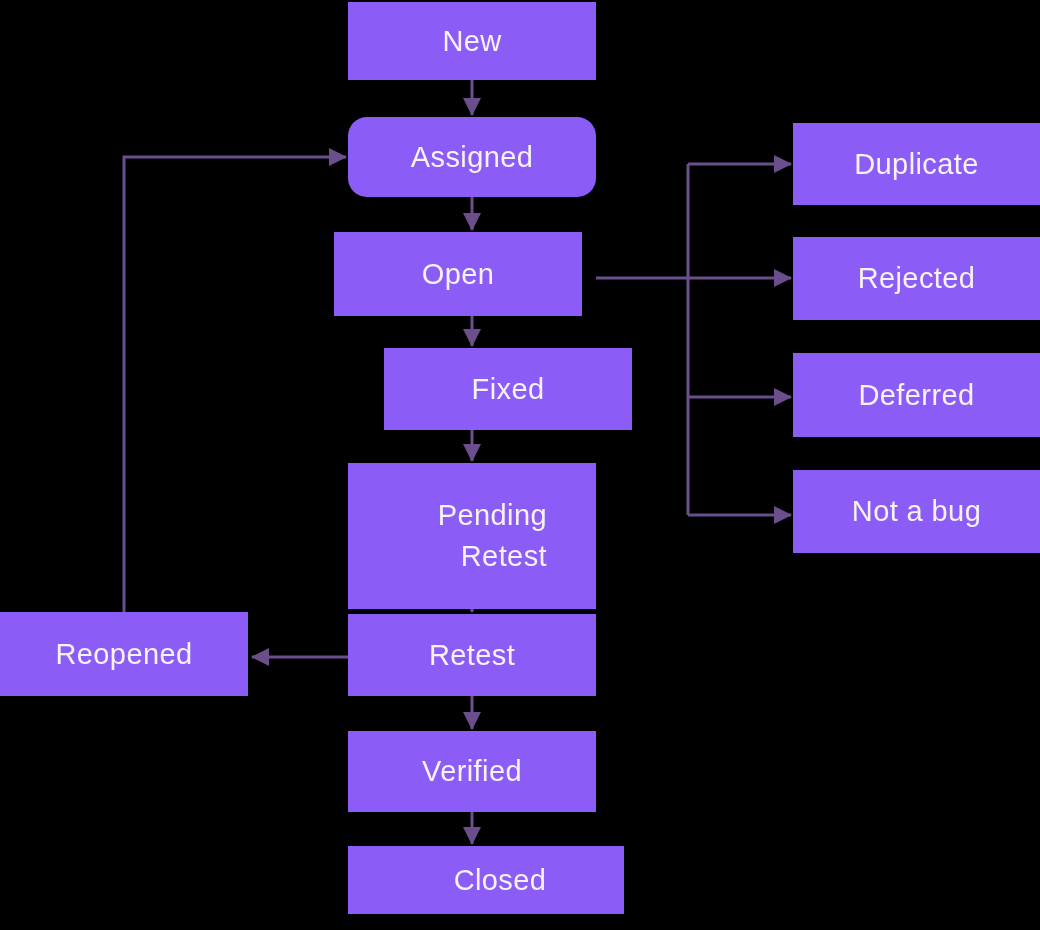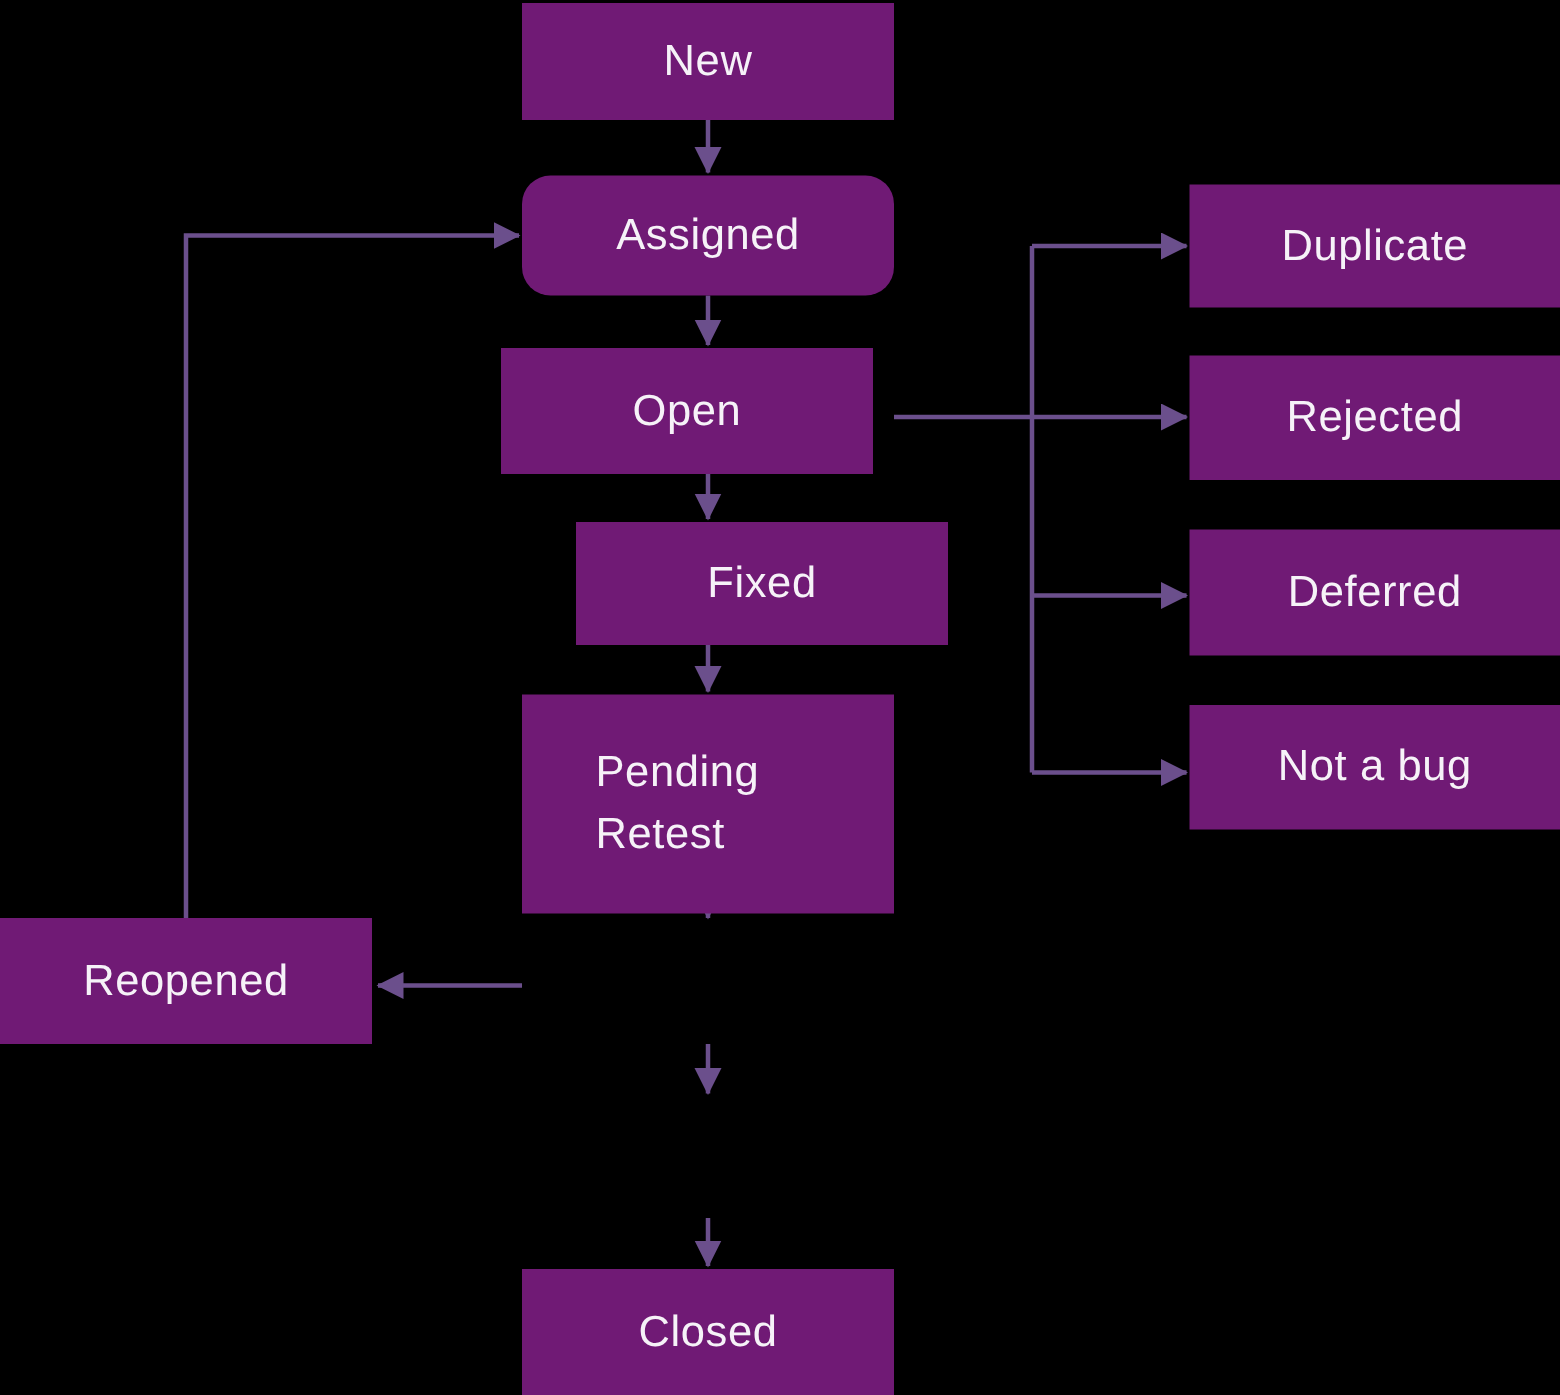--- a/index.html
+++ b/index.html
@@ -12,41 +12,41 @@
     font-family: "Liberation Sans", sans-serif;
   }
   .edges { position: absolute; left: 0; top: 0; }
   .edges line, .edges polyline {
     stroke: #6b4f8c;
     stroke-width: 3;
     fill: none;
   }
   .node {
     position: absolute;
-    background: #701a75;
+    background: #8b5cf6;
     color: #f6f2f8;
     display: flex;
     align-items: center;
     justify-content: center;
-    text-align: left;
+    text-align: right;
     font-size: 29px;
     letter-spacing: 0.4px;
   }
   .label-text { display: inline-block; }
   .tall .label-text { max-width: 150px; line-height: 1.42; }
 
   
   .n-new        { left: 348px; top: 2px;   width: 248px; height: 78px; }
   .n-assigned   { left: 348px; top: 117px; width: 248px; height: 80px; border-radius: 19px; }
   .n-open       { left: 334px; top: 232px; width: 248px; height: 84px; }
   .n-fixed      { left: 348px; top: 348px; width: 248px; height: 82px; margin-left: 36px; }
   .n-pending    { left: 348px; top: 463px; width: 248px; height: 146px; }
   .n-retest     { left: 348px; top: 614px; width: 248px; height: 82px; }
   .n-verified   { left: 348px; top: 731px; width: 248px; height: 81px; }
-  .n-closed     { left: 348px; top: 846px; width: 248px; height: 84px; }
+  .n-closed     { left: 348px; top: 846px; width: 248px; height: 68px; padding-left: 28px; }
   .n-duplicate  { left: 793px; top: 123px; width: 247px; height: 82px; }
   .n-rejected   { left: 793px; top: 237px; width: 247px; height: 83px; }
   .n-deferred   { left: 793px; top: 353px; width: 247px; height: 84px; }
   .n-notabug    { left: 793px; top: 470px; width: 247px; height: 83px; }
   .n-reopened   { left: 0px;   top: 612px; width: 248px; height: 84px; }
 </style>
 </head>
 <body>
 
 <div class="canvas">
@@ -84,20 +84,26 @@
   </div>
   <div class="node n-open">
     <span class="label-text">Open</span>
   </div>
   <div class="node n-fixed">
     <span class="label-text">Fixed</span>
   </div>
   <div class="node n-pending tall">
     <span class="label-text">Pending Retest</span>
   </div>
+  <div class="node n-retest">
+    <span class="label-text">Retest</span>
+  </div>
+  <div class="node n-verified">
+    <span class="label-text">Verified</span>
+  </div>
   <div class="node n-closed">
     <span class="label-text">Closed</span>
   </div>
   <div class="node n-duplicate">
     <span class="label-text">Duplicate</span>
   </div>
   <div class="node n-rejected">
     <span class="label-text">Rejected</span>
   </div>
   <div class="node n-deferred">

